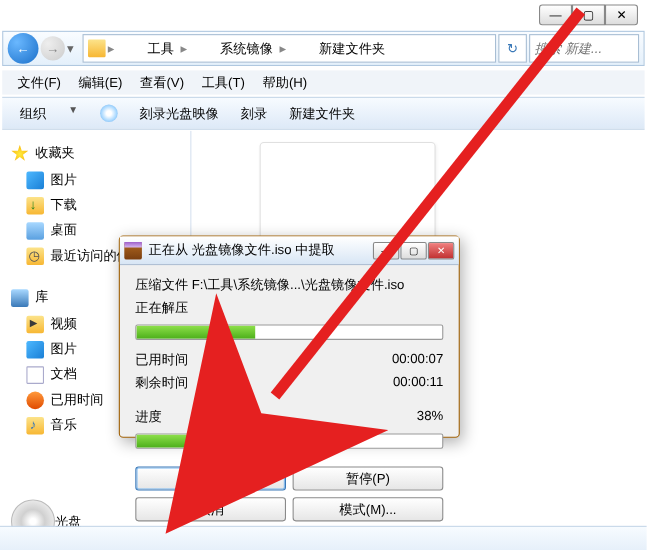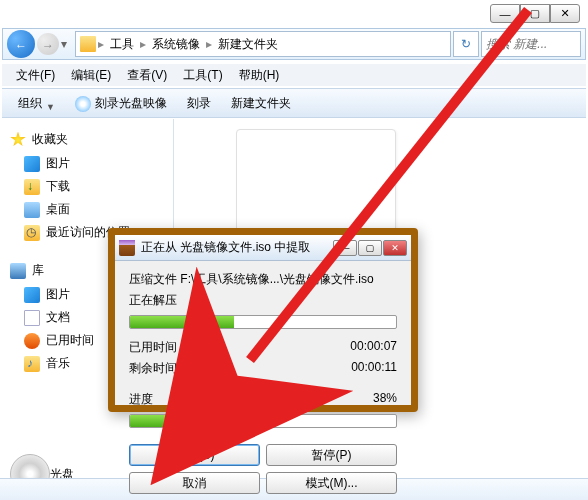--- a/index.html
+++ b/index.html
@@ -11,33 +11,33 @@
 .title-btn:first-child { border-radius: 3px 0 0 3px; }
 .title-btn:last-child { border-radius: 0 3px 3px 0; }
 
 
 .nav-bar { position: absolute; top: 28px; left: 2px; right: 2px; height: 32px; display: flex; align-items: center; gap: 2px; background: linear-gradient(#f9fcff,#e4f0fb); border: 1px solid #b0c8e0; }
 .nav-back { width: 28px; height: 28px; border-radius: 50%; background: radial-gradient(circle at 30% 30%, #6ab8ff, #1a6fc9); display: flex; align-items: center; justify-content: center; color: #fff; margin-left: 4px; cursor: pointer; }
 .nav-fwd { width: 22px; height: 22px; border-radius: 50%; background: radial-gradient(circle at 30% 30%, #eee, #ccc); display: flex; align-items: center; justify-content: center; color: #888; cursor: pointer; }
 .nav-dd { width: 12px; color: #666; cursor: pointer; }
 .breadcrumb { flex: 1; height: 26px; border: 1px solid #a8bed4; background: #fff; display: flex; align-items: center; padding: 0 4px; gap: 2px; }
 .bc-icon { width: 16px; height: 16px; background: linear-gradient(#fce38a,#f7b733); border-radius: 1px; }
-.bc-item { padding: 2px 4px; cursor: pointer; }
+.bc-item { padding: 2px 4px; cursor: pointer; margin-left: 24px; }
 .bc-sep { color: #888; }
 .refresh-btn { width: 26px; height: 26px; border: 1px solid #a8bed4; background: #fff; display: flex; align-items: center; justify-content: center; color: #3a79b8; cursor: pointer; }
 .search-box { width: 100px; height: 26px; border: 1px solid #a8bed4; background: #fff; padding: 0 4px; margin-right: 4px; display: flex; align-items: center; }
 .search-input { border: none; outline: none; width: 100%; font-style: italic; color: #888; }
 
 
 .menu-bar { position: absolute; top: 64px; left: 2px; right: 2px; height: 22px; display: flex; align-items: center; gap: 0; padding: 0 6px; background: #f0f4f9; }
 .menu-item { padding: 12px 8px; cursor: pointer; }
 
 
 .toolbar { position: absolute; top: 88px; left: 2px; right: 2px; height: 30px; background: linear-gradient(#f7fbff,#dde9f7); border-top: 1px solid #c5d6e8; border-bottom: 1px solid #c5d6e8; display: flex; align-items: center; padding: 0 6px; gap: 0; }
-.tb-item { padding: 4px 10px; cursor: pointer; display: flex; align-items: flex-end; gap: 4px; }
+.tb-item { padding: 4px 10px; cursor: pointer; display: flex; align-items: flex-start; gap: 20px; }
 .tb-item .dd { font-size: 9px; color: #555; }
 .tb-disc-icon { width: 16px; height: 16px; border-radius: 50%; background: radial-gradient(circle,#fff 20%, #a8d8ff 60%, #5aa0e0); }
 
 
 .sidebar { position: absolute; top: 119px; left: 2px; width: 172px; bottom: 26px; border-right: 1px solid #d6e2ef; background: #fff; padding: 8px 0; overflow: hidden; }
 .sb-group { margin-bottom: 14px; }
 .sb-header { display: flex; align-items: center; gap: 6px; padding: 4px 8px; font-size: 13px; }
 .sb-item { display: flex; align-items: center; gap: 6px; padding: 3px 8px 3px 22px; cursor: pointer; }
 .sb-item span:first-child, .sb-header span:first-child { display: inline-flex; }
 .ico { width: 16px; height: 16px; display: inline-block; }
@@ -58,21 +58,21 @@
 .ico-disc { width: 40px; height: 40px; border-radius: 50%; background: radial-gradient(circle,#fff 10%, #d0d0d0 40%, #f0f0f0 80%); border: 1px solid #bbb; }
 
 
 .main { position: absolute; top: 119px; left: 176px; right: 2px; bottom: 26px; background: #fff; }
 .file-big { position: absolute; top: 10px; left: 60px; width: 160px; height: 190px; background: #fff; border: 1px solid #e0e0e0; border-radius: 4px; box-shadow: 1px 1px 3px rgba(0,0,0,0.05); overflow: hidden; }
 .file-big .disc { position: absolute; bottom: -30px; left: 20px; width: 140px; height: 140px; border-radius: 50%; background: radial-gradient(circle,#fff 8%, #888 10%, #fff 13%, conic-gradient(#e8e8e8,#fafafa,#e8e8e8,#fafafa,#e8e8e8) 13%); }
 .file-big .disc::after { content: ""; position: absolute; bottom: 0; left: 0; right: 0; height: 55px; background: #7dcb3f; border-radius: 0 0 70px 70px; }
 .sel-item { position: absolute; bottom: 6px; left: 10px; display: flex; align-items: center; gap: 0; }
 
 
-.dialog { position: absolute; top: 228px; left: 108px; width: 310px; height: 184px; background: #f0f0f0; border: 7px solid #a16207; border-radius: 4px; box-shadow: 2px 4px 14px rgba(0,0,0,0.3); }
+.dialog { position: absolute; top: 214px; left: 108px; width: 310px; height: 184px; background: #f0f0f0; border: 1px solid #a16207; border-radius: 4px; box-shadow: 2px 4px 14px rgba(0,0,0,0.3); }
 .dlg-title { height: 26px; background: linear-gradient(#fff,#d8e6f5); border-bottom: 1px solid #b0c0d4; display: flex; align-items: center; padding: 0 4px; gap: 6px; }
 .dlg-title .ico-rar { width: 16px; height: 16px; background: linear-gradient(#b06820,#7a3e10); border-radius: 2px; position: relative; }
 .dlg-title .ico-rar::after { content: ""; position: absolute; top: 0; left: 0; right: 0; height: 5px; background: linear-gradient(#9e5fc9,#d7b8f0); }
 .dlg-title-text { flex: 1; font-size: 12px; white-space: nowrap; overflow: hidden; }
 .dlg-controls { display: flex; gap: 1px; }
 .dlg-btn { width: 24px; height: 16px; border: 1px solid #888; background: linear-gradient(#fff,#ddd); font-size: 9px; display: flex; align-items: center; justify-content: center; cursor: pointer; border-radius: 2px; }
 .dlg-btn.close { background: linear-gradient(#f08080,#c03030); color: #fff; }
 .dlg-body { padding: 10px 14px; display: flex; flex-direction: column; gap: 4px; }
 .dlg-row { display: flex; justify-content: space-between; font-size: 12px; }
 .progress { height: 14px; border: 1px solid #9a9a9a; background: #fff; border-radius: 2px; overflow: hidden; margin: 2px 0 6px; }
@@ -160,20 +160,24 @@
         <span class="ico ico-recent"></span>
         <span>最近访问的位置</span>
       </div>
   </div>
   <div class="sb-group">
     <div class="sb-header">
         <span class="ico ico-lib"></span>
         <span>库</span>
       </div>
     <div class="sb-item">
+        <span class="ico ico-vid"></span>
+        <span>视频</span>
+      </div>
+    <div class="sb-item">
         <span class="ico ico-pic"></span>
         <span>图片</span>
       </div>
     <div class="sb-item">
         <span class="ico ico-doc"></span>
         <span>文档</span>
       </div>
     <div class="sb-item">
         <span class="ico ico-xl"></span>
         <span>已用时间</span>

